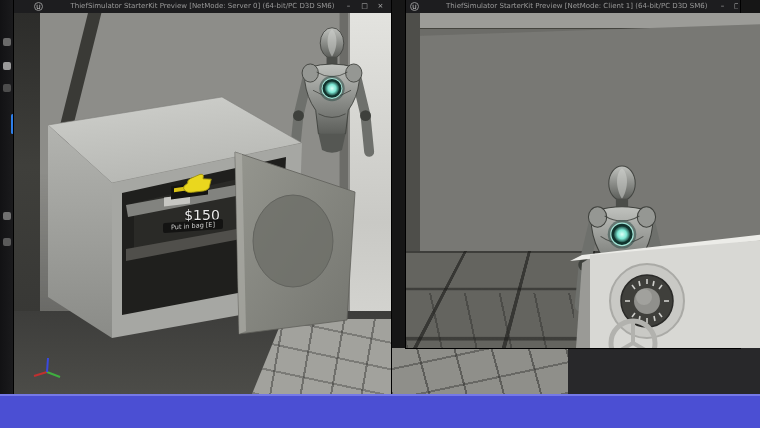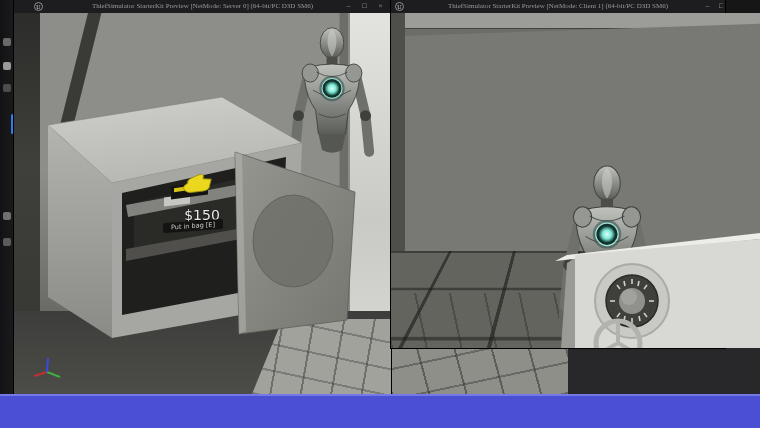--- a/index.html
+++ b/index.html
@@ -9,23 +9,23 @@
   .desktop { position:relative; width:760px; height:428px; overflow:hidden; background:#161616; }
 
   
   .side-taskbar { position:absolute; left:0; top:0; width:14px; height:428px; background:linear-gradient(to right,#121214,#1b1b1d); z-index:2; }
   .tb-icon { position:absolute; left:3px; width:8px; height:8px; border-radius:2px; }
   .tb-active { position:absolute; right:0; width:3px; height:20px; border-radius:2px; }
 
   
   .window { position:absolute; background:#101010; box-shadow:0 0 0 1px #000; z-index:3; }
   .win-server { left:14px; top:0; width:377px; height:394px; }
-  .win-client { left:391px; top:0; width:334px; height:348px; }
-
-  .titlebar { position:relative; height:13px; background:#1d1d1f;font-family:Liberation Serif, serif; }
+  .win-client { left:406px; top:0; width:334px; height:348px; }
+
+  .titlebar { position:relative; height:13px; background:#1d1d1f; }
   .app-icon { position:absolute; top:2px; width:9px; height:9px; border:1px solid #8f8f8f; border-radius:50%; color:#d2d2d2; font-size:6px; line-height:8px; text-align:center; }
   .title { display:block; height:13px; line-height:13px; text-align:center; font-size:7px; color:#999; white-space:nowrap; overflow:hidden; padding:0 40px; }
   .win-controls { position:absolute; right:6px; top:0; height:13px; display:flex; gap:7px; }
   .win-btn { color:#b8b8b8; font-size:7px; line-height:13px; width:9px; text-align:center; cursor:default; }
 
   .viewport { position:relative; overflow:hidden; background:#6c6c68; }
   .vp-server { width:377px; height:381px; }
   .vp-client { width:369px; height:335px; }
 
   

